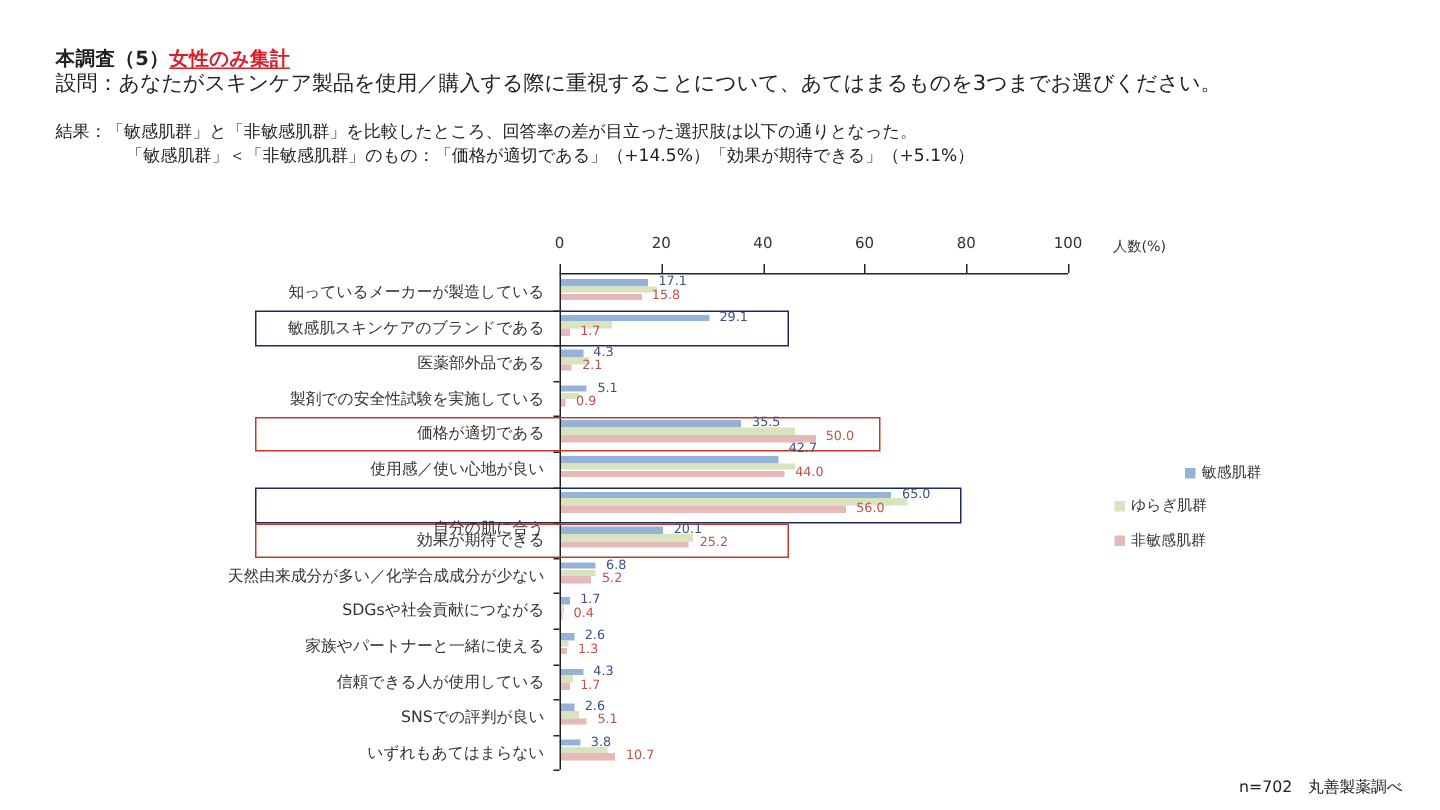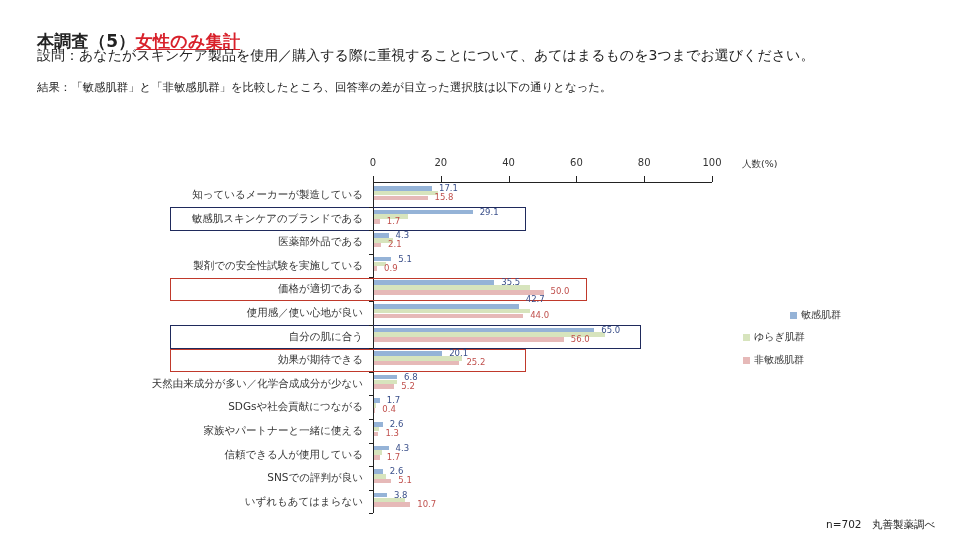--- a/index.html
+++ b/index.html
@@ -1,18 +1,18 @@
 <!DOCTYPE html>
 <html><head>
 <meta charset="utf-8">
 <style>
   html, body { margin:0; padding:0; }
   body { width:960px; height:540px; background:#ffffff; position:relative; overflow:hidden;
          font-family:"DejaVu Sans", "Liberation Sans", sans-serif; color:#222; }
-  .title { position:absolute; left:37px; top:30px; font-size:17px; font-weight:bold; letter-spacing:0.3px; }
+  .title { position:absolute; left:37px; top:30px; font-size:13px; font-weight:bold; letter-spacing:0.3px; }
   .title .red { color:#d8202a; text-decoration:underline; text-decoration-thickness:1px; text-underline-offset:2px; }
   .question { position:absolute; left:37px; top:47px; font-size:14px; }
   .result { position:absolute; left:37px; top:80px; font-size:11.4px; line-height:15.5px; }
   .result .row { white-space:nowrap; }
   .result .indent { padding-left:47px; }
   .chart { position:absolute; left:0; top:0; width:960px; height:540px; }
   .tick-label { position:absolute; top:157px; font-size:10px; transform:translateX(-50%); color:#333; }
   .unit-label { position:absolute; left:742px; top:158px; font-size:9.5px; color:#333; }
   .axis-top { position:absolute; left:373px; top:182px; width:339px; height:1px; background:#222; }
   .axis-left { position:absolute; left:373px; top:182px; width:1px; height:331px; background:#222; }
@@ -35,20 +35,21 @@
 </style>
 </head>
 <body>
 
 <div class="title"><span>本調査（5）</span><span class="red">女性のみ集計</span></div>
 
 <div class="question">設問：あなたがスキンケア製品を使用／購入する際に重視することについて、あてはまるものを3つまでお選びください。</div>
 
 <div class="result">
   <div class="row">結果：「敏感肌群」と「非敏感肌群」を比較したところ、回答率の差が目立った選択肢は以下の通りとなった。</div>
+  <div class="row indent">「敏感肌群」＜「非敏感肌群」のもの：「価格が適切である」（+14.5%）「効果が期待できる」（+5.1%）</div>
 </div>
 
 <div class="chart" id="chart">
   <div class="axis-top"></div>
   <div class="axis-left"></div>
   <div class="unit-label">人数(%)</div>
 <div class="tick-label" style="left: 373px;">0</div>
     <div class="tick" style="left: 373px;"></div>
     <div class="tick-label" style="left: 440.8px;">20</div>
     <div class="tick" style="left: 440.8px;"></div>
@@ -100,21 +101,21 @@
     <div class="val v1" style="left: 501.345px; top: 277.4px;">35.5</div>
     <div class="val v3" style="left: 550.5px; top: 286.4px;">50.0</div>
     <div class="ytick" style="top: 324.6px;"></div>
     <div class="cat-label" style="top: 306px;">使用感／使い心地が良い</div>
     <div class="bar b1" style="top: 304px; width: 144.753px;"></div>
     <div class="bar b2" style="top: 308.8px; width: 155.94px;"></div>
     <div class="bar b3" style="top: 313.6px; width: 149.16px;"></div>
     <div class="val v1" style="left: 525.753px; top: 294px;">42.7</div>
     <div class="val v3" style="left: 530.16px; top: 310px;">44.0</div>
     <div class="ytick" style="top: 348.2px;"></div>
-    <div class="cat-label" style="top: 330px;">自分の肌に合う</div>
+    <div class="cat-label" style="top: 345px;">自分の肌に合う</div>
     <div class="bar b1" style="top: 327.6px; width: 220.35px;"></div>
     <div class="bar b2" style="top: 332.4px; width: 230.52px;"></div>
     <div class="bar b3" style="top: 337.2px; width: 189.84px;"></div>
     <div class="val v1" style="left: 601.35px; top: 324.6px;">65.0</div>
     <div class="val v3" style="left: 570.84px; top: 333.6px;">56.0</div>
     <div class="ytick" style="top: 371.8px;"></div>
     <div class="cat-label" style="top: 353.2px;">効果が期待できる</div>
     <div class="bar b1" style="top: 351.2px; width: 68.139px;"></div>
     <div class="bar b2" style="top: 356px; width: 88.14px;"></div>
     <div class="bar b3" style="top: 360.8px; width: 85.428px;"></div>

